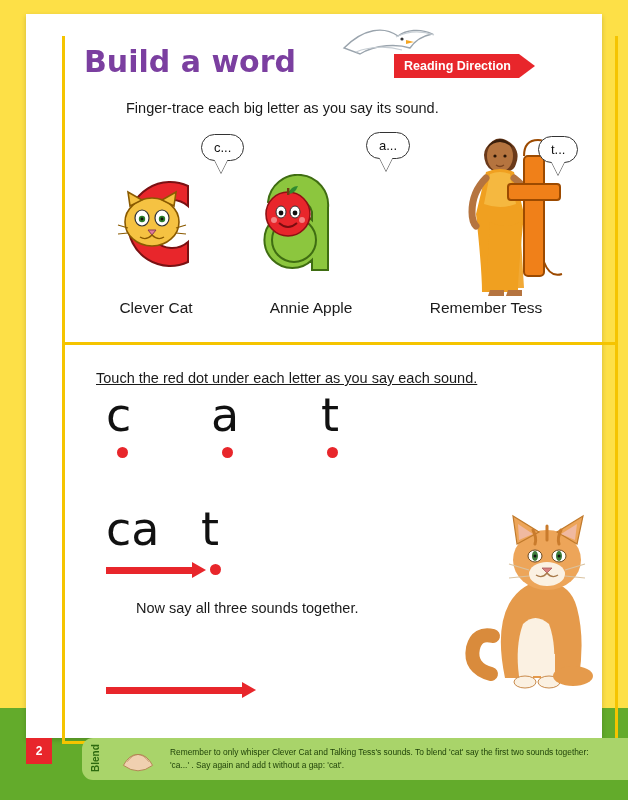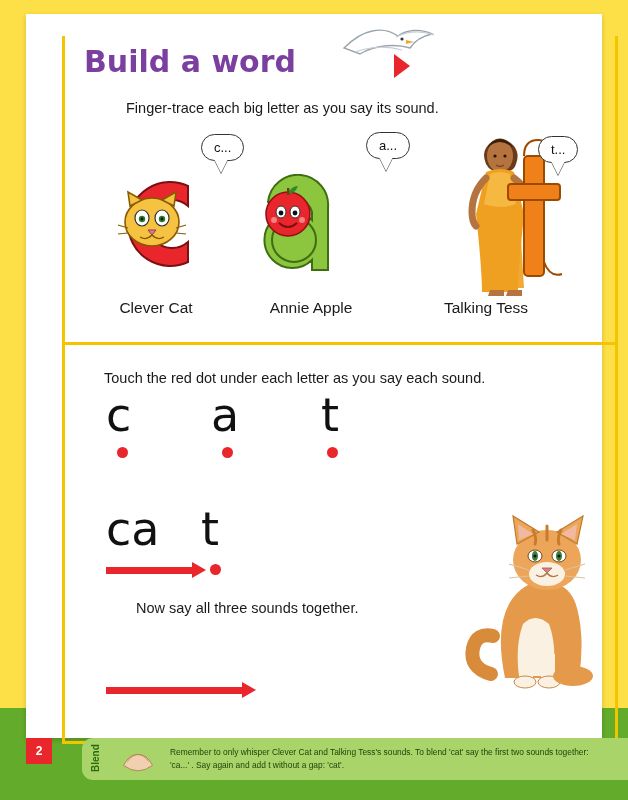--- a/index.html
+++ b/index.html
@@ -87,21 +87,21 @@
   
   .bird { position: absolute; left: 310px; top: 8px; width: 110px; height: 42px; }
 
   .instruction {
     position: absolute;
     font-size: 14.5px;
     color: #1a1a1a;
     font-family: "Liberation Sans", sans-serif;
   }
   #instr1 { left: 56px; top: 86px; margin-left: 44px; }
-  #instr2 { left: 78px; top: 356px; }
+  #instr2 { left: 70px; top: 356px; text-decoration: underline; }
   #instr3 { left: 78px; top: 468px; }
   #instr4 { left: 78px; top: 586px; margin-left: 32px; }
   .char-name {
     position: absolute;
     font-size: 15.5px; color: #1a1a1a;
     text-align: center; width: 150px;
   }
   #nm1 { left: 55px; top: 285px; }
   #nm2 { left: 210px; top: 285px; }
   #nm3 { left: 385px; top: 285px; }
@@ -209,20 +209,21 @@
       <path d="M8 26 C28 6, 48 4, 62 14 C70 8, 84 6, 96 12 C86 14, 78 20, 74 26 C62 22, 40 22, 24 32 Z" fill="#ffffff" stroke="#9aa4ad" stroke-width="1.4"></path>
       <path d="M60 15 C70 10, 84 8, 98 13" fill="none" stroke="#c7ced4" stroke-width="1.2"></path>
       <circle cx="66" cy="17" r="1.6" fill="#333"></circle>
       <path d="M70 18 l8 2 -8 2 z" fill="#f5a623"></path>
       <path d="M20 30 C34 24, 52 24, 66 28" fill="none" stroke="#c7ced4" stroke-width="1.2"></path>
     </svg>
 
     <div class="title">Build a word</div>
 
     <div class="reading-direction">
+      <div class="rd-body">Reading Direction</div>
       <div class="rd-arrow"></div>
     </div>
 
     <div class="instruction" id="instr1">Finger-trace each big letter as you say its sound.</div>
 
     <svg class="art" style="left:70px; top:150px;" width="110" height="120" viewBox="0 0 110 120">
       <path d="M92 22 A42 42 0 1 0 92 98 L92 78 A24 24 0 1 1 92 42 Z" fill="#e8262b" stroke="#7a1113" stroke-width="2"></path>
 
       <g transform="translate(30,28)">
         <ellipse cx="26" cy="30" rx="27" ry="24" fill="#f5c242" stroke="#8a5a00" stroke-width="1.6"></ellipse>
@@ -295,21 +296,21 @@
       <span>a...</span>
       <span class="tail"></span>
     </div>
     <div class="bubble" id="bub3">
       <span>t...</span>
       <span class="tail"></span>
     </div>
 
     <div class="char-name" id="nm1">Clever Cat</div>
     <div class="char-name" id="nm2">Annie Apple</div>
-    <div class="char-name" id="nm3">Talking Tess</div>
+    <div class="char-name" id="nm3">Remember Tess</div>
 
     <div class="instruction" id="instr2">Touch the red dot under each letter as you say each sound.</div>
 
     <div class="big-letter" style="left:80px; top:378px;">c</div>
     <div class="big-letter" style="left:185px; top:378px;">a</div>
     <div class="big-letter" style="left:295px; top:378px;">t</div>
 
     <div class="red-dot" style="left:91px; top:433px;"></div>
     <div class="red-dot" style="left:196px; top:433px;"></div>
     <div class="red-dot" style="left:301px; top:433px;"></div>

